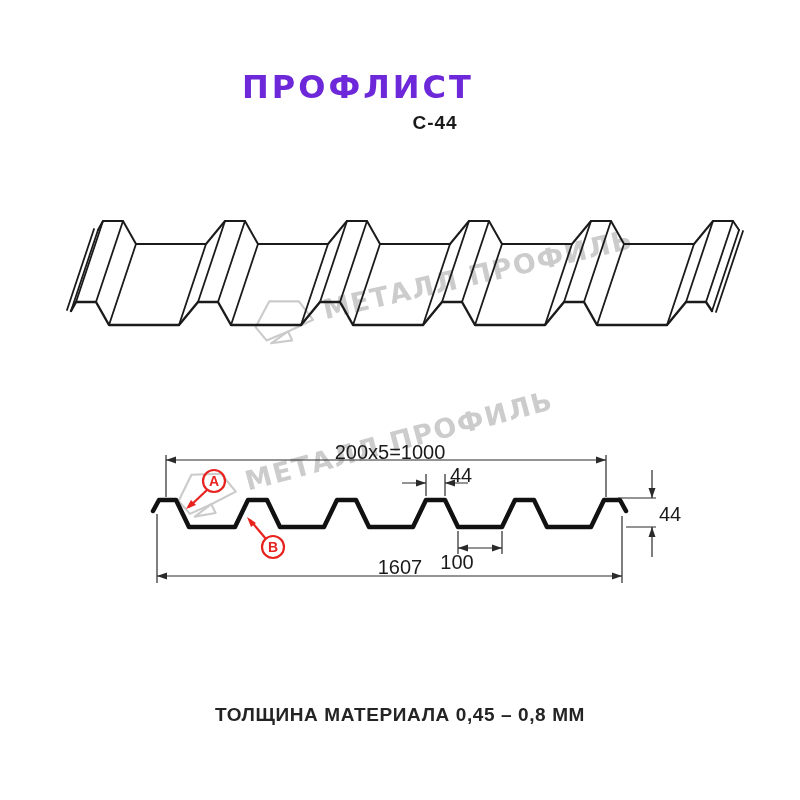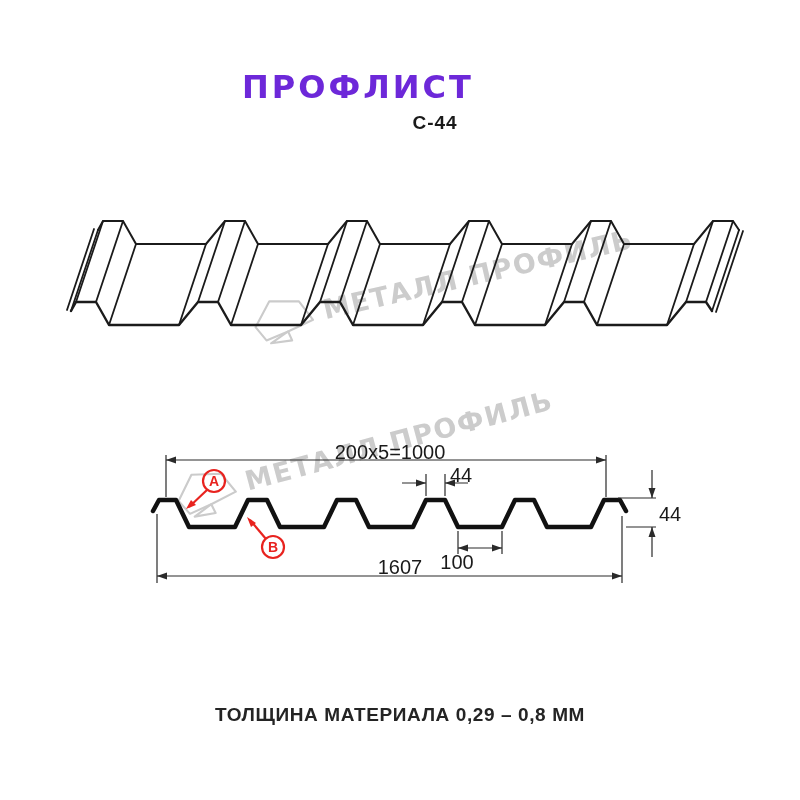--- a/index.html
+++ b/index.html
@@ -130,15 +130,15 @@
 
   <div class="abs dim dim-pitch">200x5=1000</div>
   <div class="abs dim dim-crest">44</div>
   <div class="abs dim dim-height">44</div>
   <div class="abs dim dim-valley">100</div>
   <div class="abs dim dim-total">1607</div>
 
   <div class="abs marker marker-a">А</div>
   <div class="abs marker marker-b">В</div>
 
-  <div class="abs footer">ТОЛЩИНА МАТЕРИАЛА 0,29 – 0,8 ММ</div>
+  <div class="abs footer">ТОЛЩИНА МАТЕРИАЛА 0,45 – 0,8 ММ</div>
 
 </div>
 
 </body></html>

